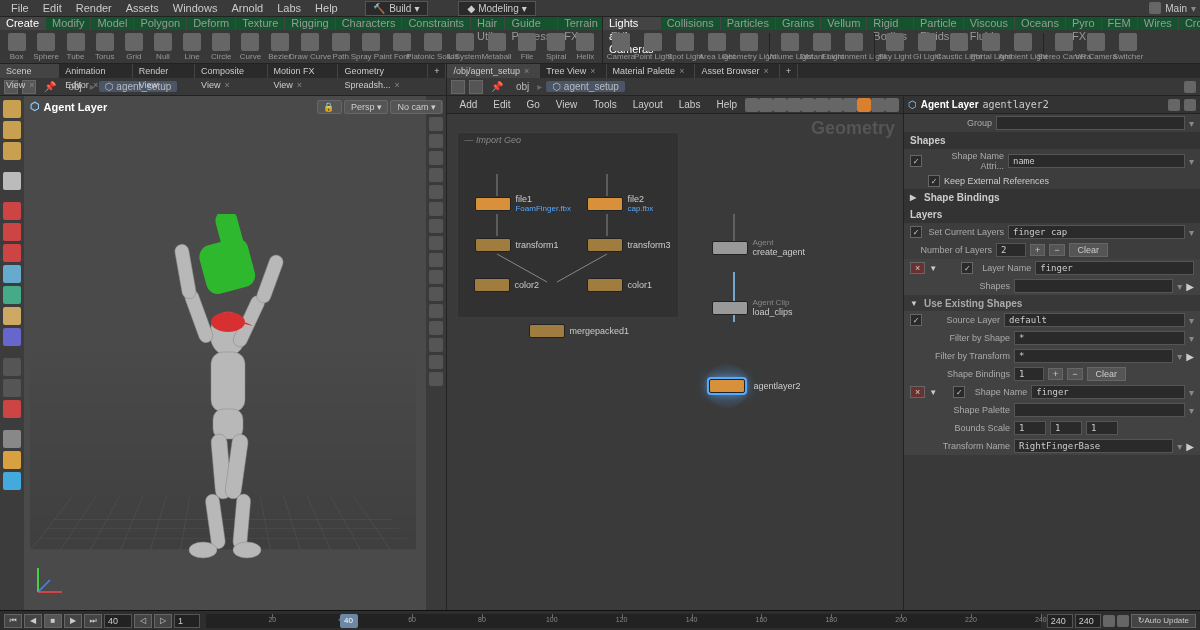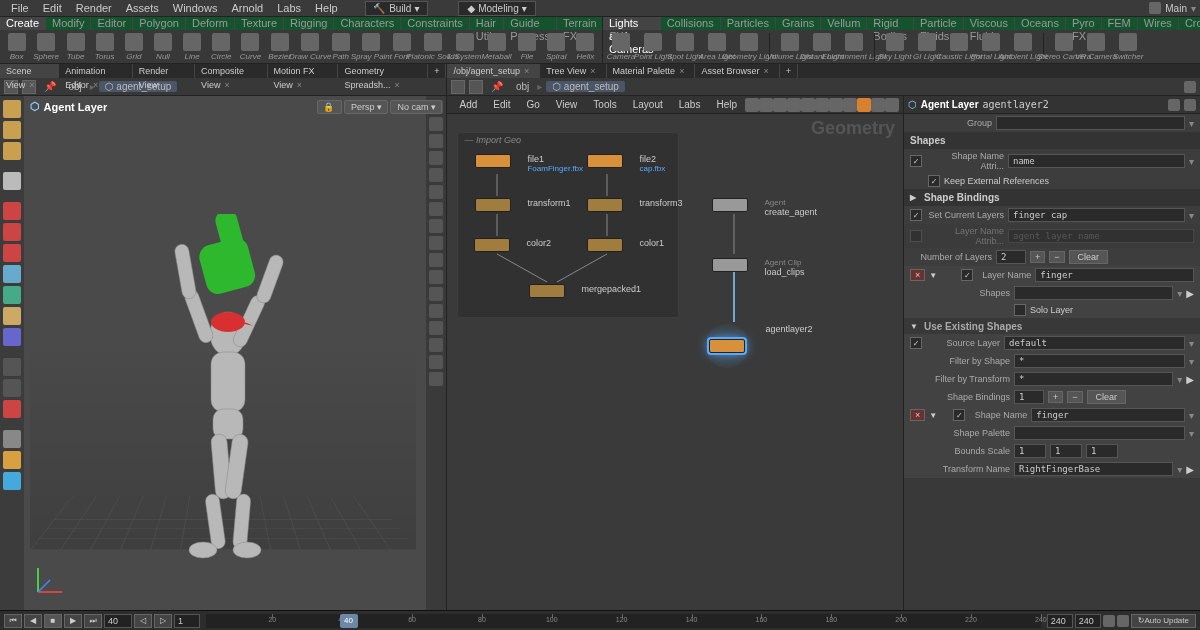--- a/index.html
+++ b/index.html
@@ -7,21 +7,21 @@
 .topbar { height: 17px; background: #3a3a3a; display: flex; align-items: center; padding: 0 4px; border-bottom: 1px solid #222; }
 .menu-item { padding: 1px 7px; color: #ccc; cursor: pointer; font-size: 11px; }
 .spacer { flex: 1; }
 .top-right { display: flex; align-items: flex-end; gap: 4px; }
 .mode-btn { background:#2a2a2a; padding:1px 8px; border:1px solid #555; color:#ccc; display:flex; align-items:center; gap:3px;}
 .shelf { height: 47px; background: #383838; border-bottom: 1px solid #222; }
 .shelf-tabs { height: 13px; display: flex; gap: 0; font-size: 11px; background: #14532d; }
 .shelf-tab { padding: 0 6px; color: #999; border-right: 1px solid #444; line-height:13px; cursor:pointer; }
 .shelf-tab.active { background: #444; color: #fff; }
 .shelf-tools { height: 34px; display: flex; align-items: center; padding: 0 4px; gap: 4px; overflow:hidden; }
-.tool-item { width: 28px; display:flex; flex-direction:column; align-items:center; gap:1px; cursor:pointer;font-style:italic; }
+.tool-item { width: 28px; display:flex; flex-direction:column; align-items:center; gap:1px; cursor:pointer; }
 .tool-icon { width: 18px; height: 18px; background: #666; border-radius: 2px; }
 .tool-label { font-size: 8px; color: #999; white-space:nowrap; }
 .tool-divider { width:1px; height:28px; background:#222; margin:0 2px; }
 .main-content { display: flex; height: 546px; }
 .left-panel { width: 534px; display: flex; flex-direction: column; border-right: 1px solid #222; }
 .right-panel { flex: 1; display: flex; flex-direction: column; }
 .panel-tabs { height: 14px; background: #2a2a2a; display: flex; font-size: 9px; }
 .panel-tab { padding: 0 10px 0 6px; color: #ccc; border-right: 1px solid #444; line-height:14px; cursor:pointer; position:relative;}
 .panel-tab.close::after{content:"×"; margin-left:4px; color:#888;}
 .panel-tab.plus { padding:0 6px; }
@@ -38,21 +38,21 @@
 .floor { position:absolute; bottom:60px; left:30px; right:30px; height:200px; background: linear-gradient(transparent, rgba(0,0,0,0.15)); perspective:400px; }
 .floor::before { content:""; position:absolute; bottom:0; left:0; right:0; height:120px; background-image: repeating-linear-gradient(90deg, rgba(100,100,100,0.3) 0, rgba(100,100,100,0.3) 1px, transparent 1px, transparent 30px), repeating-linear-gradient(0deg, rgba(100,100,100,0.3) 0, rgba(100,100,100,0.3) 1px, transparent 1px, transparent 20px); transform:rotateX(70deg); transform-origin:bottom;}
 .character { position:absolute; left:50%; top:58%; transform:translate(-50%,-50%); width:200px; height:360px; }
 .network-area { flex: 1; background: #3a3a3a; position: relative; overflow:hidden; }
 .network-menubar { height:18px; background:#333; display:flex; align-items:center; padding:0 4px; gap:0; border-bottom:1px solid #222;}
 .net-menu { padding: 1px 8px; color:#ccc; font-size:10px; cursor:pointer; }
 .net-icon { width:14px; height:14px; background:#666; border-radius:2px; cursor:pointer;}
 .geo-label { position:absolute; top:4px; right:8px; font-size:18px; color:#555; font-weight:bold;}
 .node-group { position:absolute; border:1px solid #3d3d3d; background:rgba(44,44,44,0.6); border-radius:3px; }
 .node-group-label { font-size:9px; color:#888; padding:2px 6px;font-style:italic;}
-.node { position:absolute; display:flex; gap:16px; }
+.node { position:absolute; display:flex; align-items:center; gap:4px;margin-top:40px; }
 .node-body { width:36px; height:14px; background:#a07c3e; border:1px solid #222; border-radius:2px; position:relative; }
 .node-body.folder { background:#d8903b; }
 .node-body.agent { background:#999; }
 .node-body.selected { box-shadow: 0 0 0 2px #5af, 0 0 12px #5af; }
 .node-label { font-size:9px; color:#ccc; white-space:nowrap;}
 .node-sublab { font-size:8px; color:#5af; }
 .props-panel { width: 297px; background:#393939; border-left:1px solid #222; display:flex; flex-direction:column; overflow-y:auto;}
 .props-header { height:18px; background:#333; display:flex; align-items:center; padding:0 4px; gap:4px; border-bottom:1px solid #222;}
 .props-title { color:#fff; font-size:10px; font-weight:bold;}
 .props-row { display:flex; align-items:center; padding:2px 6px; gap:4px; min-height:16px; border-bottom:0px solid #333;}
@@ -100,21 +100,21 @@
     <span style="color:#ccc; font-size:10px;">Main</span>
     <span style="color:#888;">▾</span>
   </div>
 </div>
 
 <div class="shelf" style="display:flex;">
   <div style="width:603px; border-right:1px solid #222;">
     <div class="shelf-tabs">
       <div class="shelf-tab active">Create</div>
       <div class="shelf-tab">Modify</div>
-      <div class="shelf-tab">Editor</div>
+      <div class="shelf-tab">Model</div>
       <div class="shelf-tab">Polygon</div>
       <div class="shelf-tab">Deform</div>
       <div class="shelf-tab">Texture</div>
       <div class="shelf-tab">Rigging</div>
       <div class="shelf-tab">Characters</div>
       <div class="shelf-tab">Constraints</div>
       <div class="shelf-tab">Hair Utils</div>
       <div class="shelf-tab">Guide Process</div>
       <div class="shelf-tab">Terrain FX</div>
       <div class="shelf-tab">Simple FX</div>
@@ -549,30 +549,26 @@
         </div>
         <div class="props-row data">
           <span style="width:14px;"></span>
           <span class="props-check">✓</span>
           <span class="node-label">Keep External References</span>
         </div>
         <div class="props-row header">
             <span class="disclosure">▶</span>
             <span>Shape Bindings</span>
           </div>
+        <div class="props-row header">Layers</div>
         <div class="props-row data">
           <span class="props-check">✓</span>
           <span class="props-label" style="width:78px;">Set Current Layers</span>
           <input class="props-field" style="font-family: monospace;" value="finger cap">
           <span style="color:#888;">▾</span>
-        </div>
-        <div class="props-row data" style="opacity:0.5;">
-          <span class="props-check"></span>
-          <span class="props-label" style="width:78px;">Layer Name Attrib...</span>
-          <input class="props-field" placeholder="agent layer name" style="">
         </div>
         <div class="props-row data">
           <span class="props-label">Number of Layers</span>
           <input class="props-field" style="width: 30px; flex: 0 0 auto;" value="2">
           <span class="props-btn" style="padding:0 4px;">+</span>
           <span class="props-btn" style="padding:0 4px;">−</span>
           <span class="props-btn">Clear</span>
         </div>
         <div class="props-row sub">
           <span class="props-btn" style="background:#6b3030;padding:0 4px;">×</span>
@@ -580,25 +576,20 @@
           <span style="width:14px;"></span>
           <span class="props-check">✓</span>
           <span class="props-label" style="width:54px;">Layer Name</span>
           <input class="props-field" style="font-family: monospace;" value="finger">
         </div>
         <div class="props-row sub">
           <span class="props-label wide">Shapes</span>
           <input class="props-field" style="">
           <span style="color:#888;">▾</span>
             <span style="color:#ccc;">▶</span>
-        </div>
-        <div class="props-row sub">
-          <span class="props-label wide"></span>
-          <span class="props-check"></span>
-          <span class="node-label">Solo Layer</span>
         </div>
         <div class="props-row sub" style="background:#383838; font-weight:bold;">
             <span class="disclosure">▼</span>
             <span>Use Existing Shapes</span>
           </div>
         <div class="props-row sub">
           <span class="props-check">✓</span>
           <span class="props-label" style="width:74px;">Source Layer</span>
           <input class="props-field" style="font-family: monospace;" value="default">
           <span style="color:#888;">▾</span>

